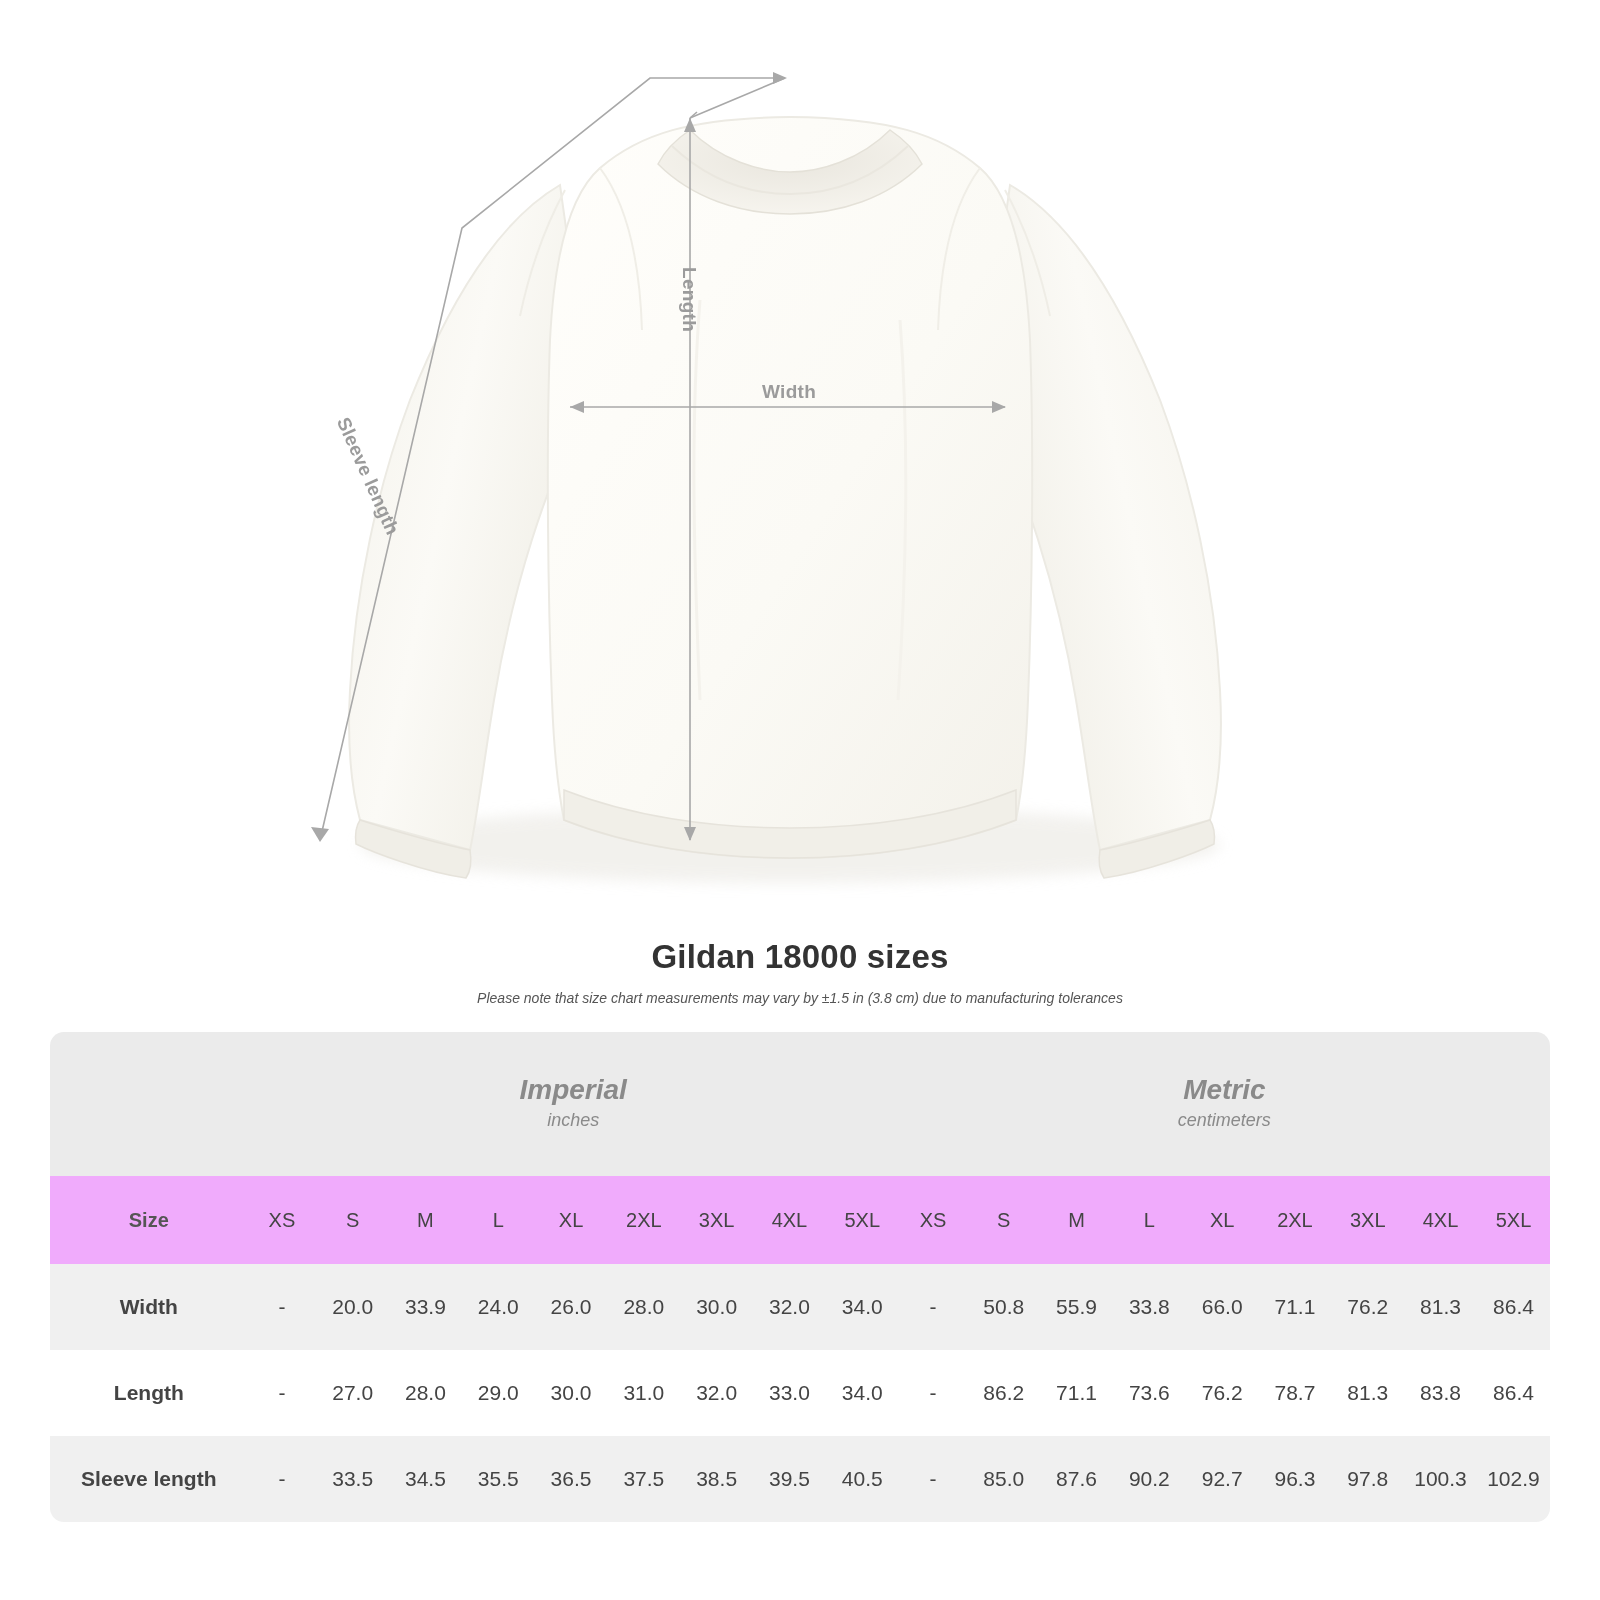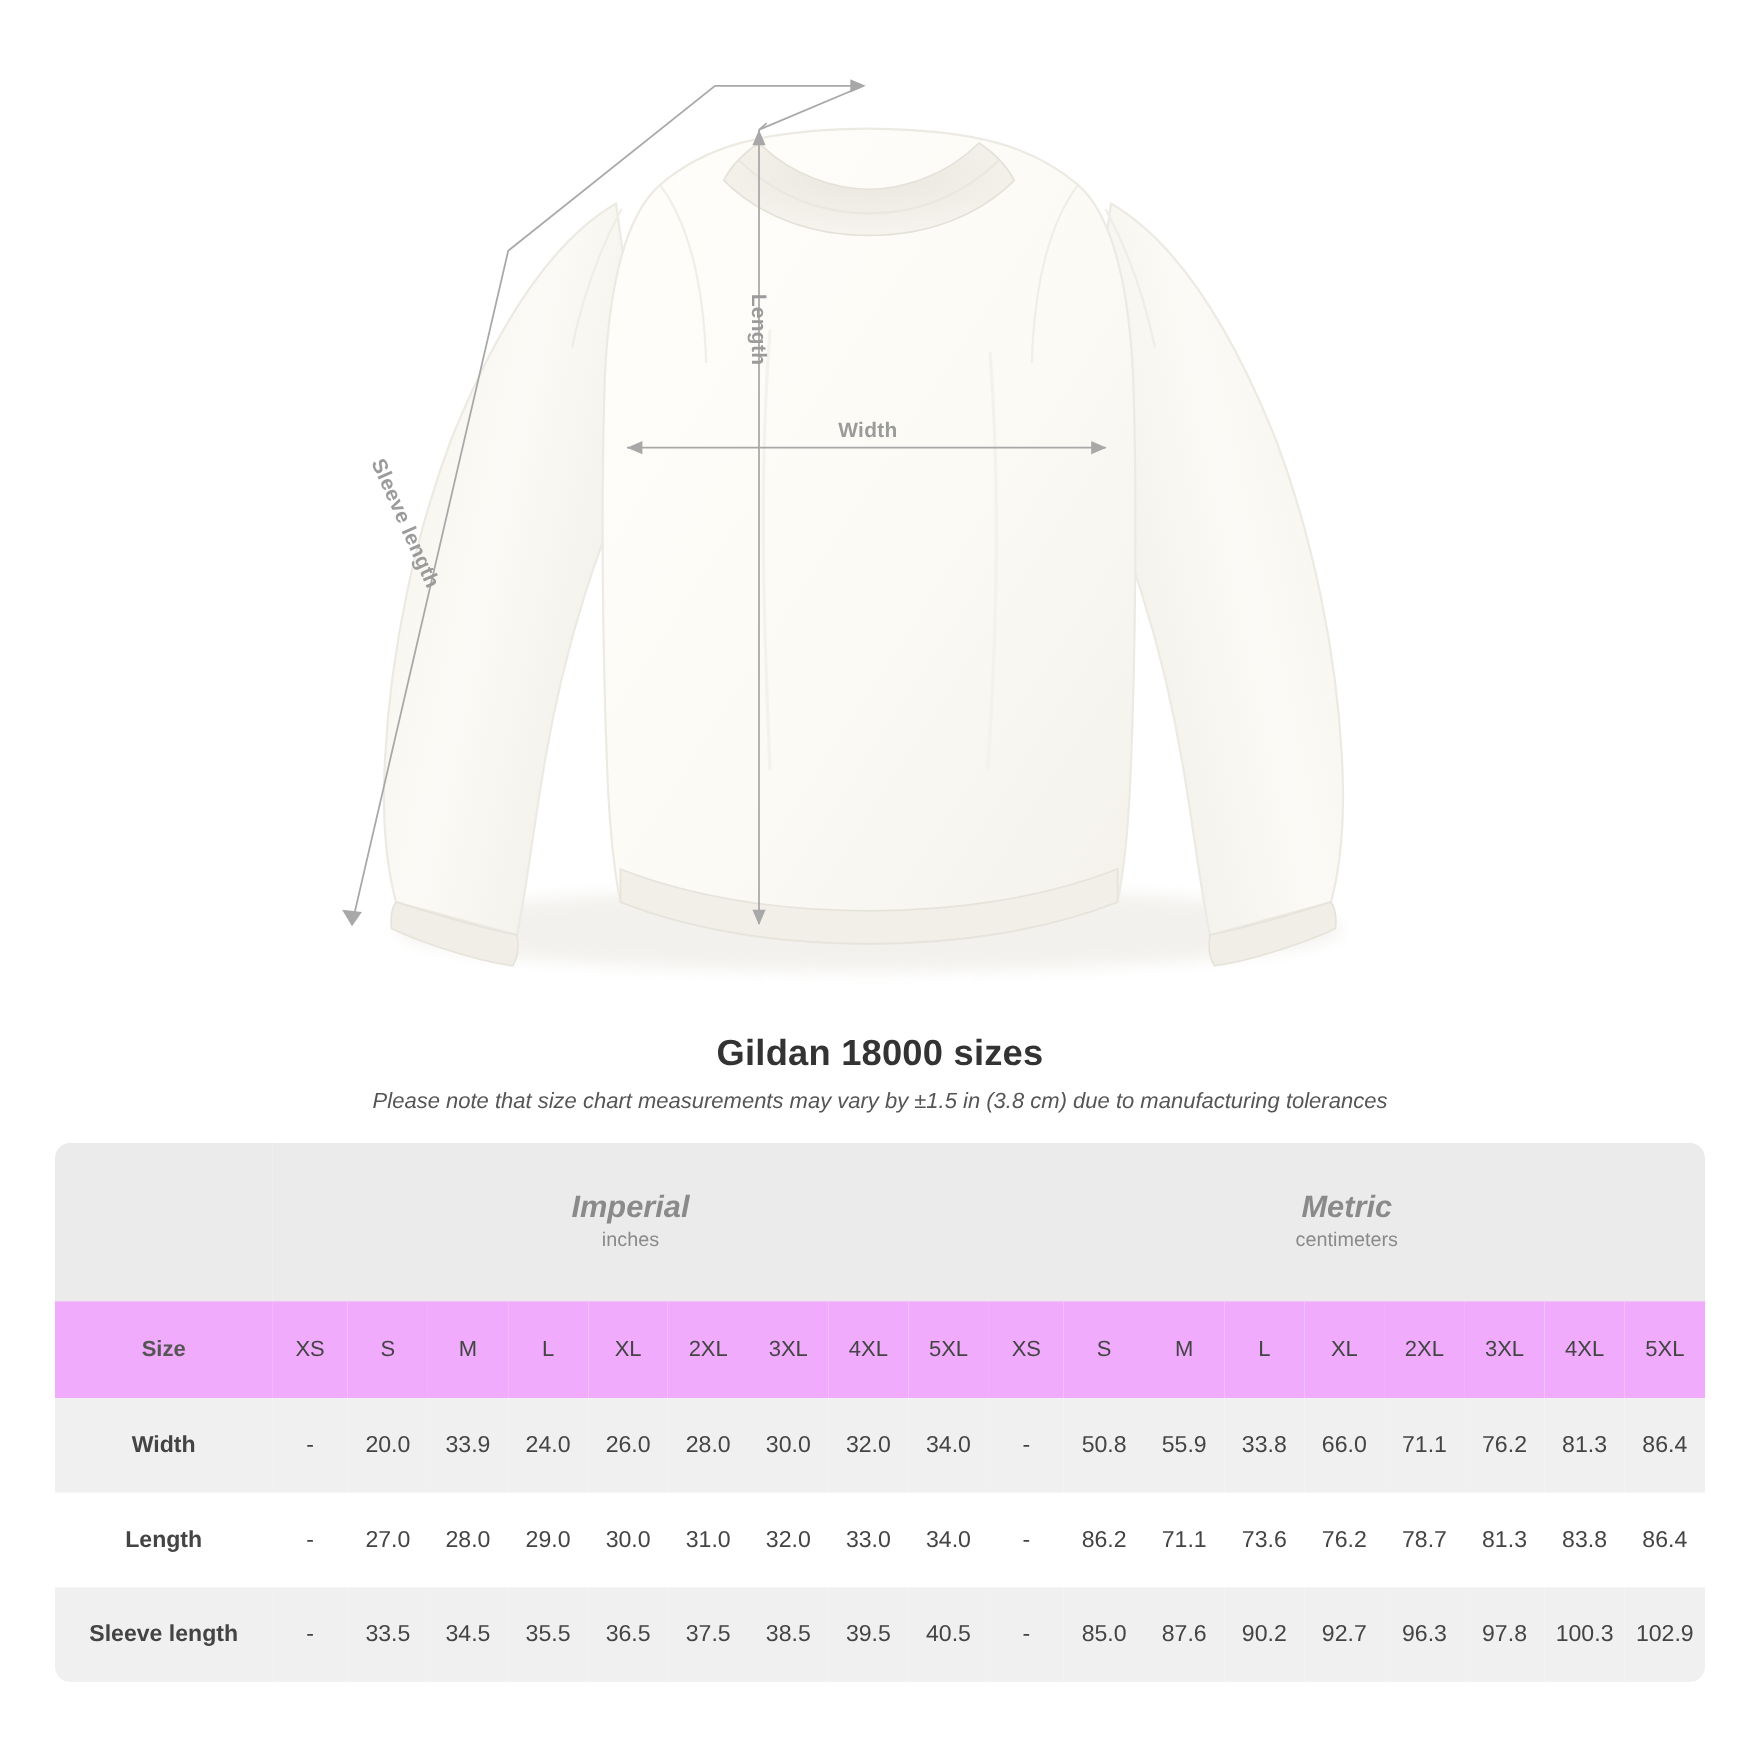--- a/index.html
+++ b/index.html
@@ -66,21 +66,21 @@
     margin-top: 8px;
   }
   .chart-title {
     font-size: 33px;
     font-weight: bold;
     color: #333333;
     margin: 0 0 14px 0;
     letter-spacing: 0.2px;
   }
   .chart-note {
-    font-size: 20px;
+    font-size: 14px;
     font-style: italic;
     color: #555555;
     margin: 0;
   }
 
   
   .table-wrap {
     margin: 26px 50px 0 50px;
     border-radius: 14px;
     overflow: hidden;
@@ -105,20 +105,21 @@
   }
   .unit-name {
     font-size: 28px;
     font-weight: bold;
     font-style: italic;
     color: #8a8a8a;
     line-height: 1.15;
   }
   .unit-sub {
     font-size: 18px;
+    font-style: italic;
     color: #8a8a8a;
     line-height: 1.6;
   }
 
   
   .size-row td {
     background: #f0abfc;
     height: 86px;
     font-size: 21px;
     color: #555555;

